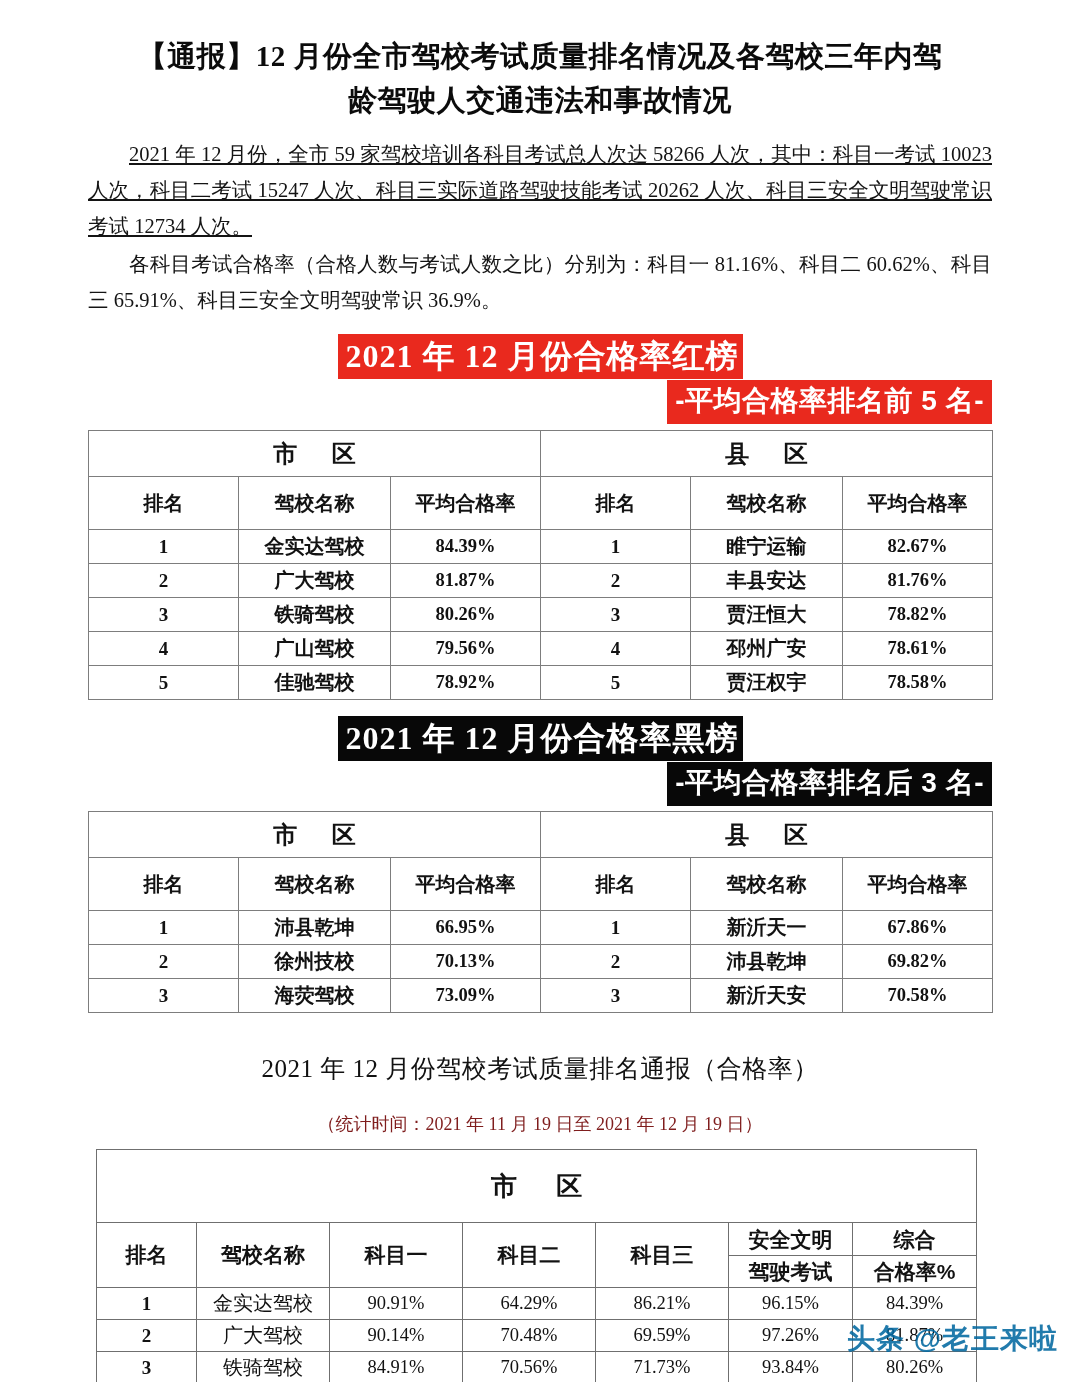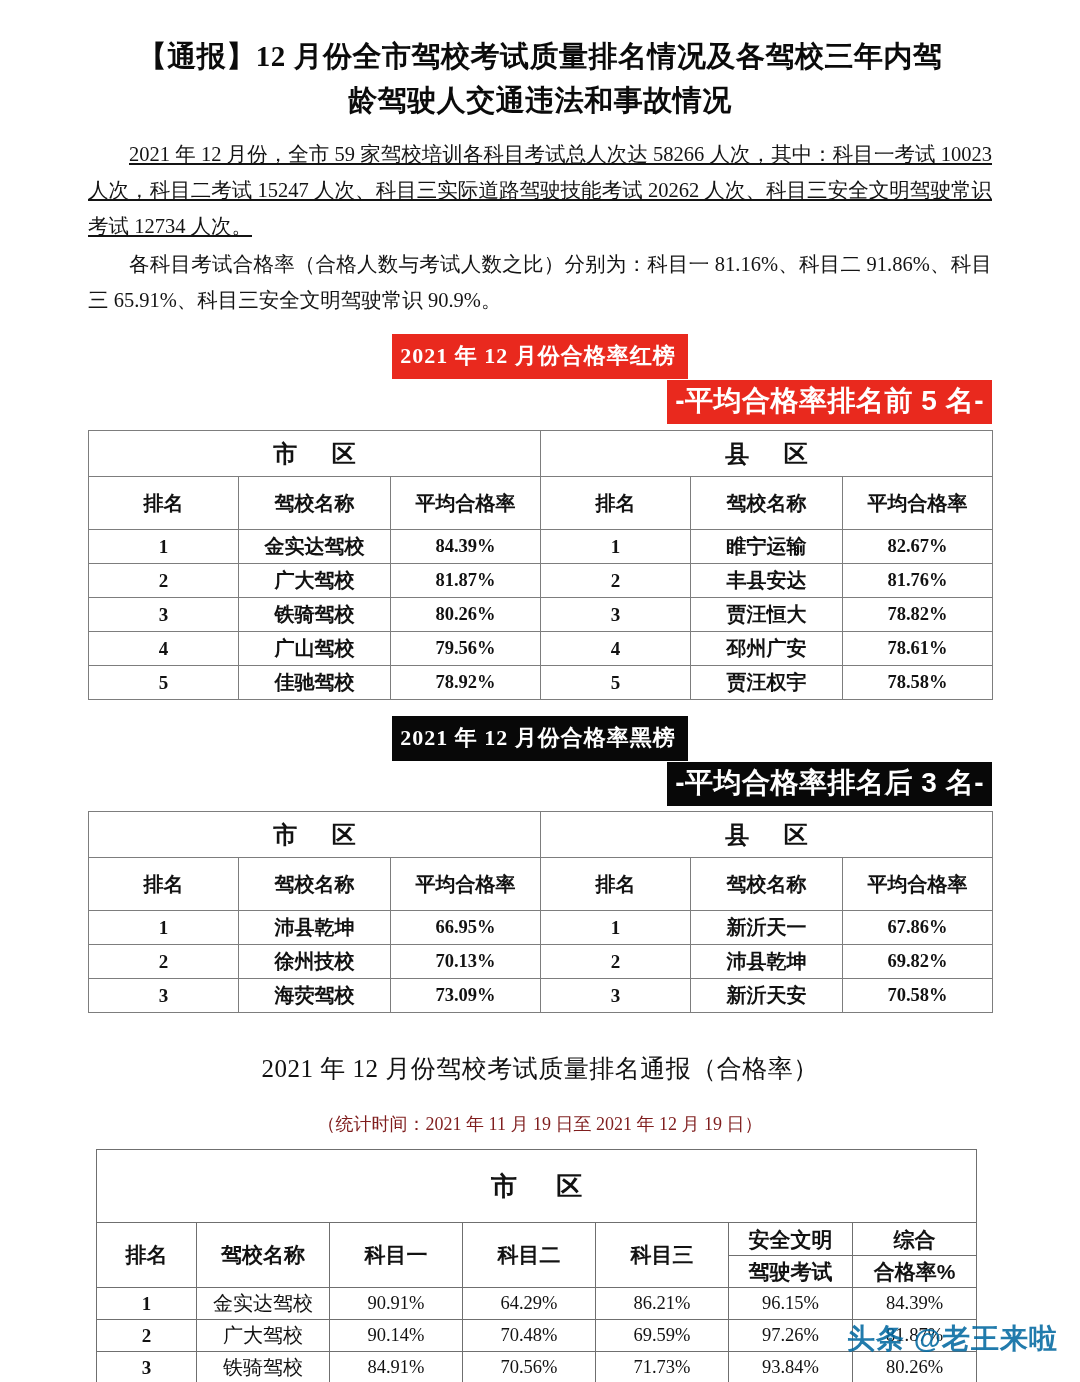--- a/index.html
+++ b/index.html
@@ -59,23 +59,23 @@
   .banner-line {
     display: inline-block;
     font-weight: bold;
     color: #ffffff;
     white-space: nowrap;
   }
   .banner-red .banner-line { background: #e9291e; }
   .banner-black .banner-line { background: #080808; }
 
   .banner-line.l1 {
-    font-size: 22px;
+    font-size: 32px;
     line-height: 42px;
-    padding: 1px 12px 2px 8px;
+    padding: 1px 4px 2px 8px;
     letter-spacing: 1px;
     font-family: "Liberation Serif", "DejaVu Serif", serif;
   }
   .banner-line.l2 {
     font-size: 28px;
     line-height: 40px;
     padding: 1px 8px 3px 8px;
     letter-spacing: 0.5px;
     font-family: "Liberation Sans", "DejaVu Sans", sans-serif;
     font-weight: bold;
@@ -210,21 +210,21 @@
 <body>
 
 <div class="page">
 
   <h1 class="doc-title">
     <span>【通报】12 月份全市驾校考试质量排名情况及各驾校三年内驾</span>
     <span class="line2">龄驾驶人交通违法和事故情况</span>
   </h1>
 
   <p class="para p1">2021 年 12 月份，全市 59 家驾校培训各科目考试总人次达 58266 人次，其中：科目一考试 10023 人次，科目二考试 15247 人次、科目三实际道路驾驶技能考试 20262 人次、科目三安全文明驾驶常识考试 12734 人次。</p>
-  <p class="para p2">各科目考试合格率（合格人数与考试人数之比）分别为：科目一 81.16%、科目二 91.86%、科目三 65.91%、科目三安全文明驾驶常识 90.9%。</p>
+  <p class="para p2">各科目考试合格率（合格人数与考试人数之比）分别为：科目一 81.16%、科目二 60.62%、科目三 65.91%、科目三安全文明驾驶常识 36.9%。</p>
 
   <div class="banner-block banner-red">
     <div class="banner-row">
       <span class="banner-line l1">2021 年 12 月份合格率红榜</span>
     </div>
     <div class="banner-row">
       <span class="banner-line l2">-平均合格率排名前 5 名-</span>
     </div>
   </div>
 

